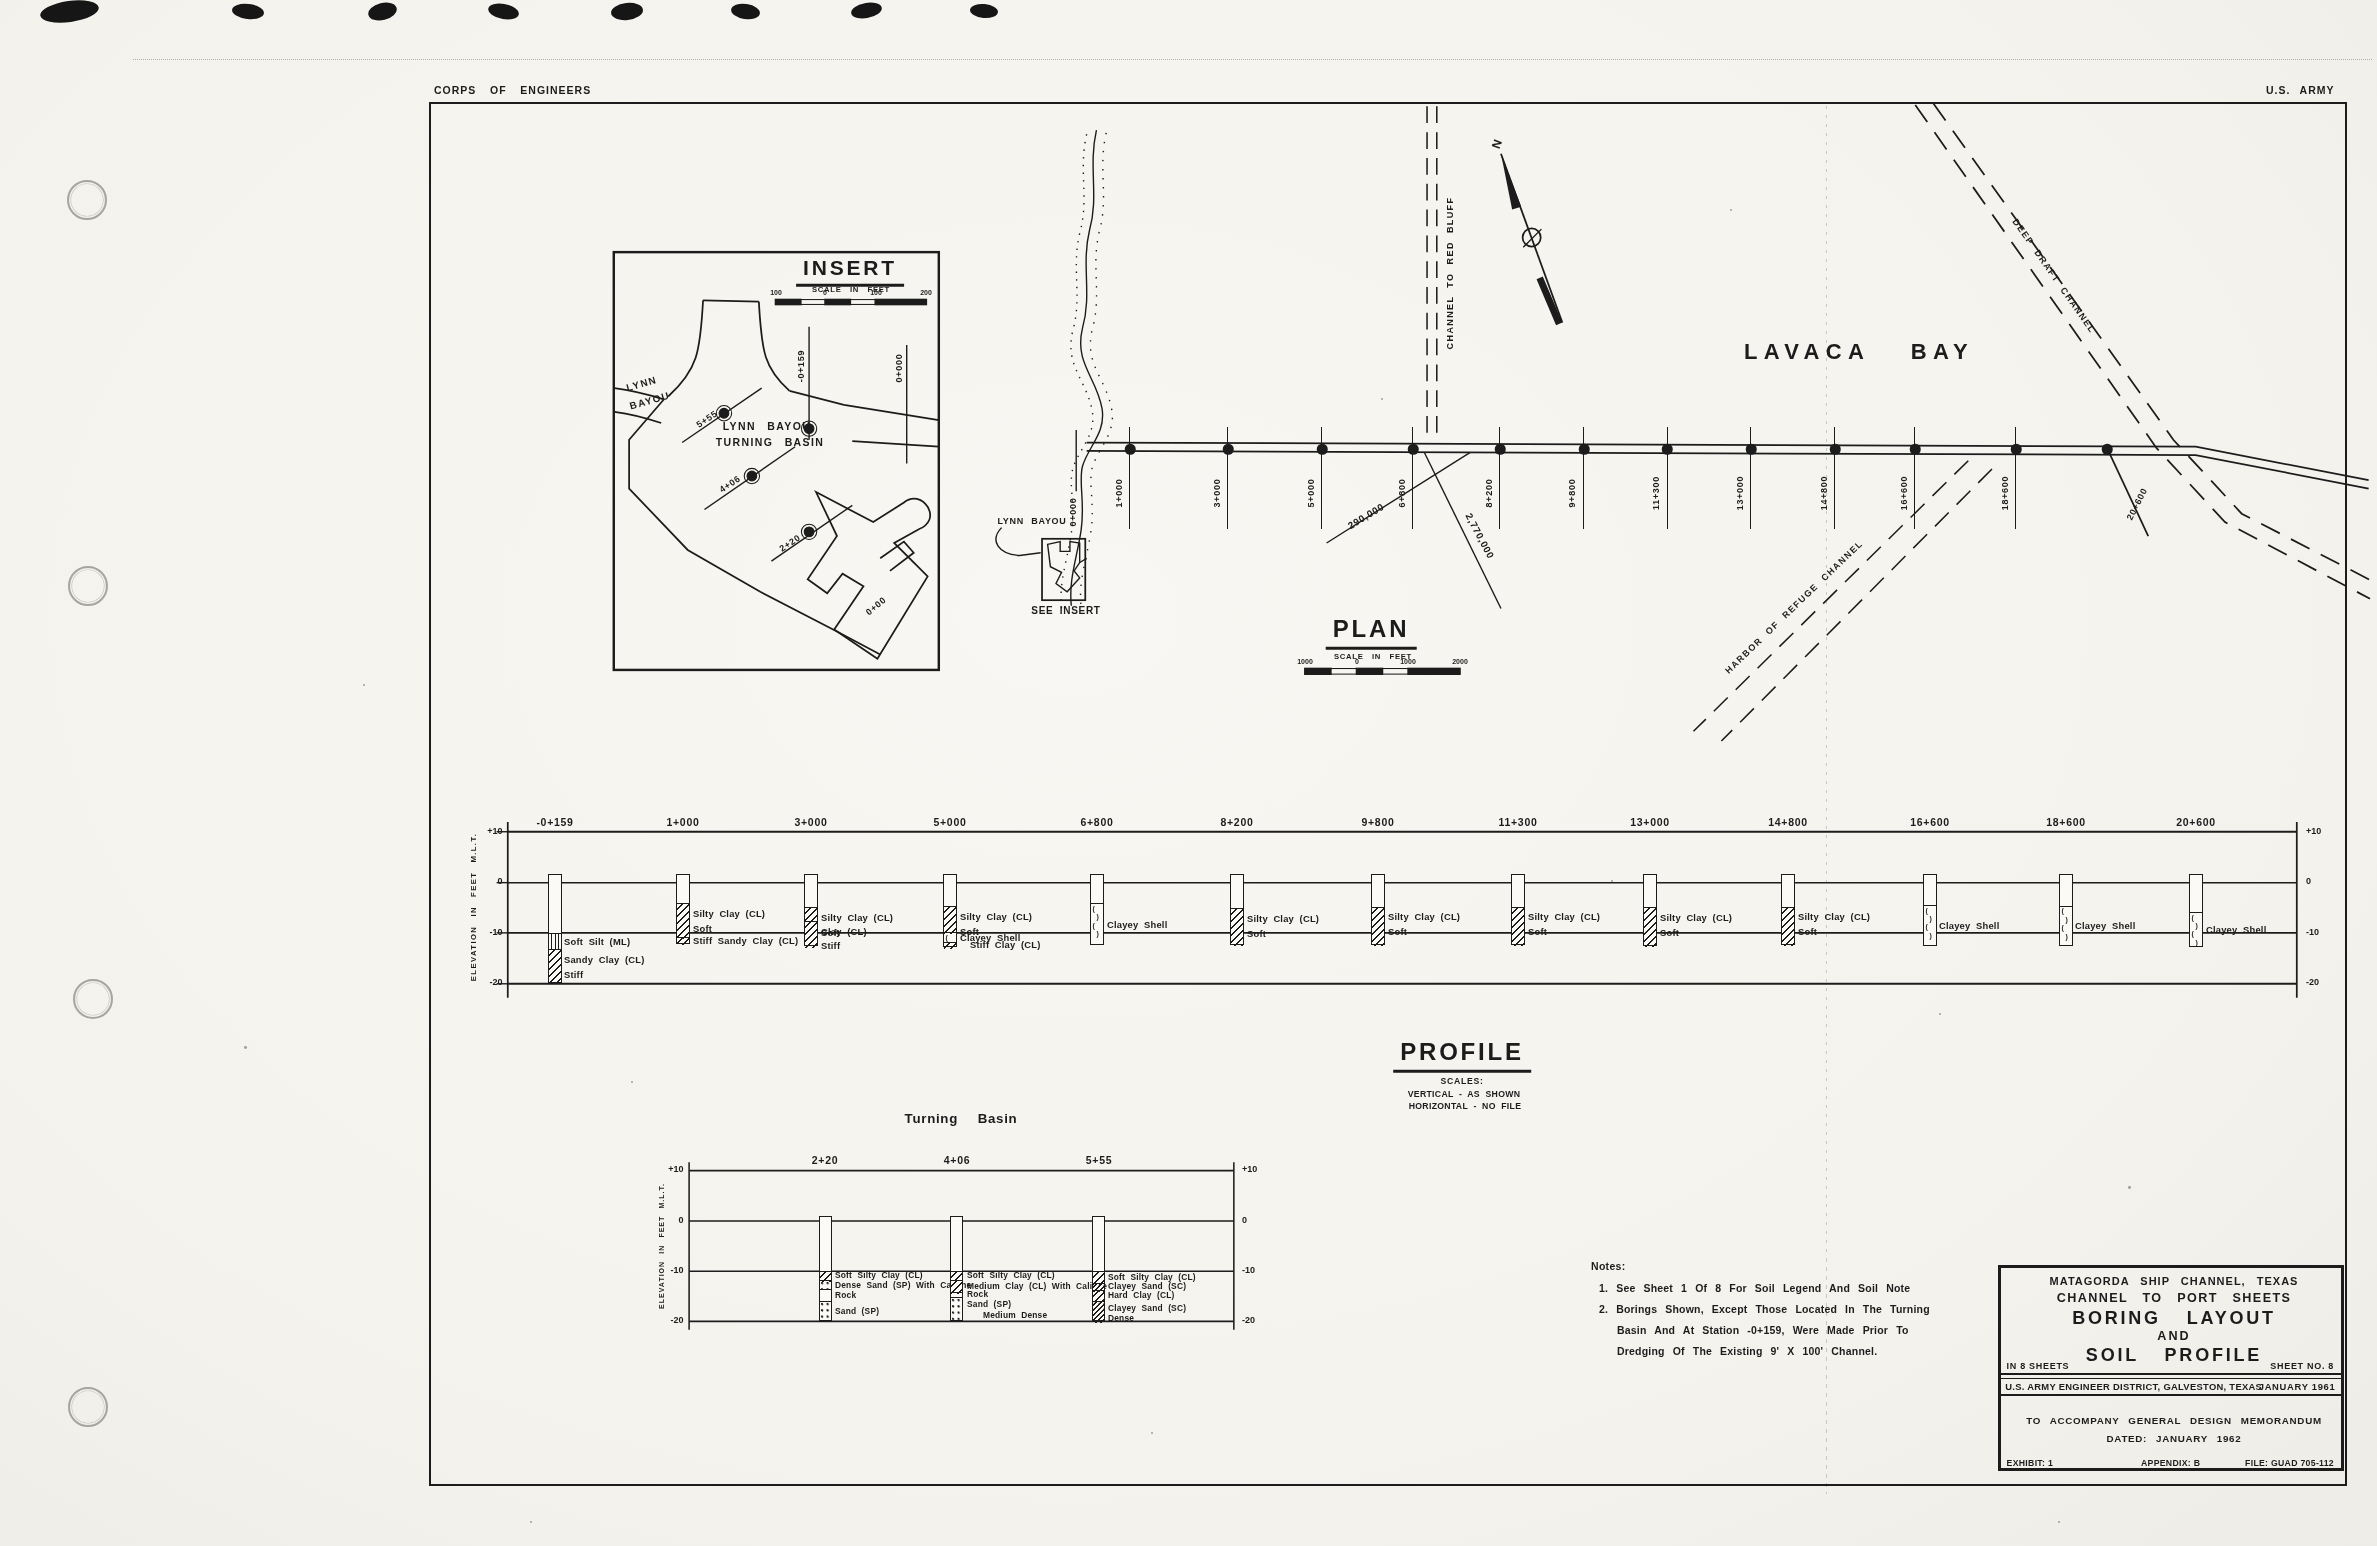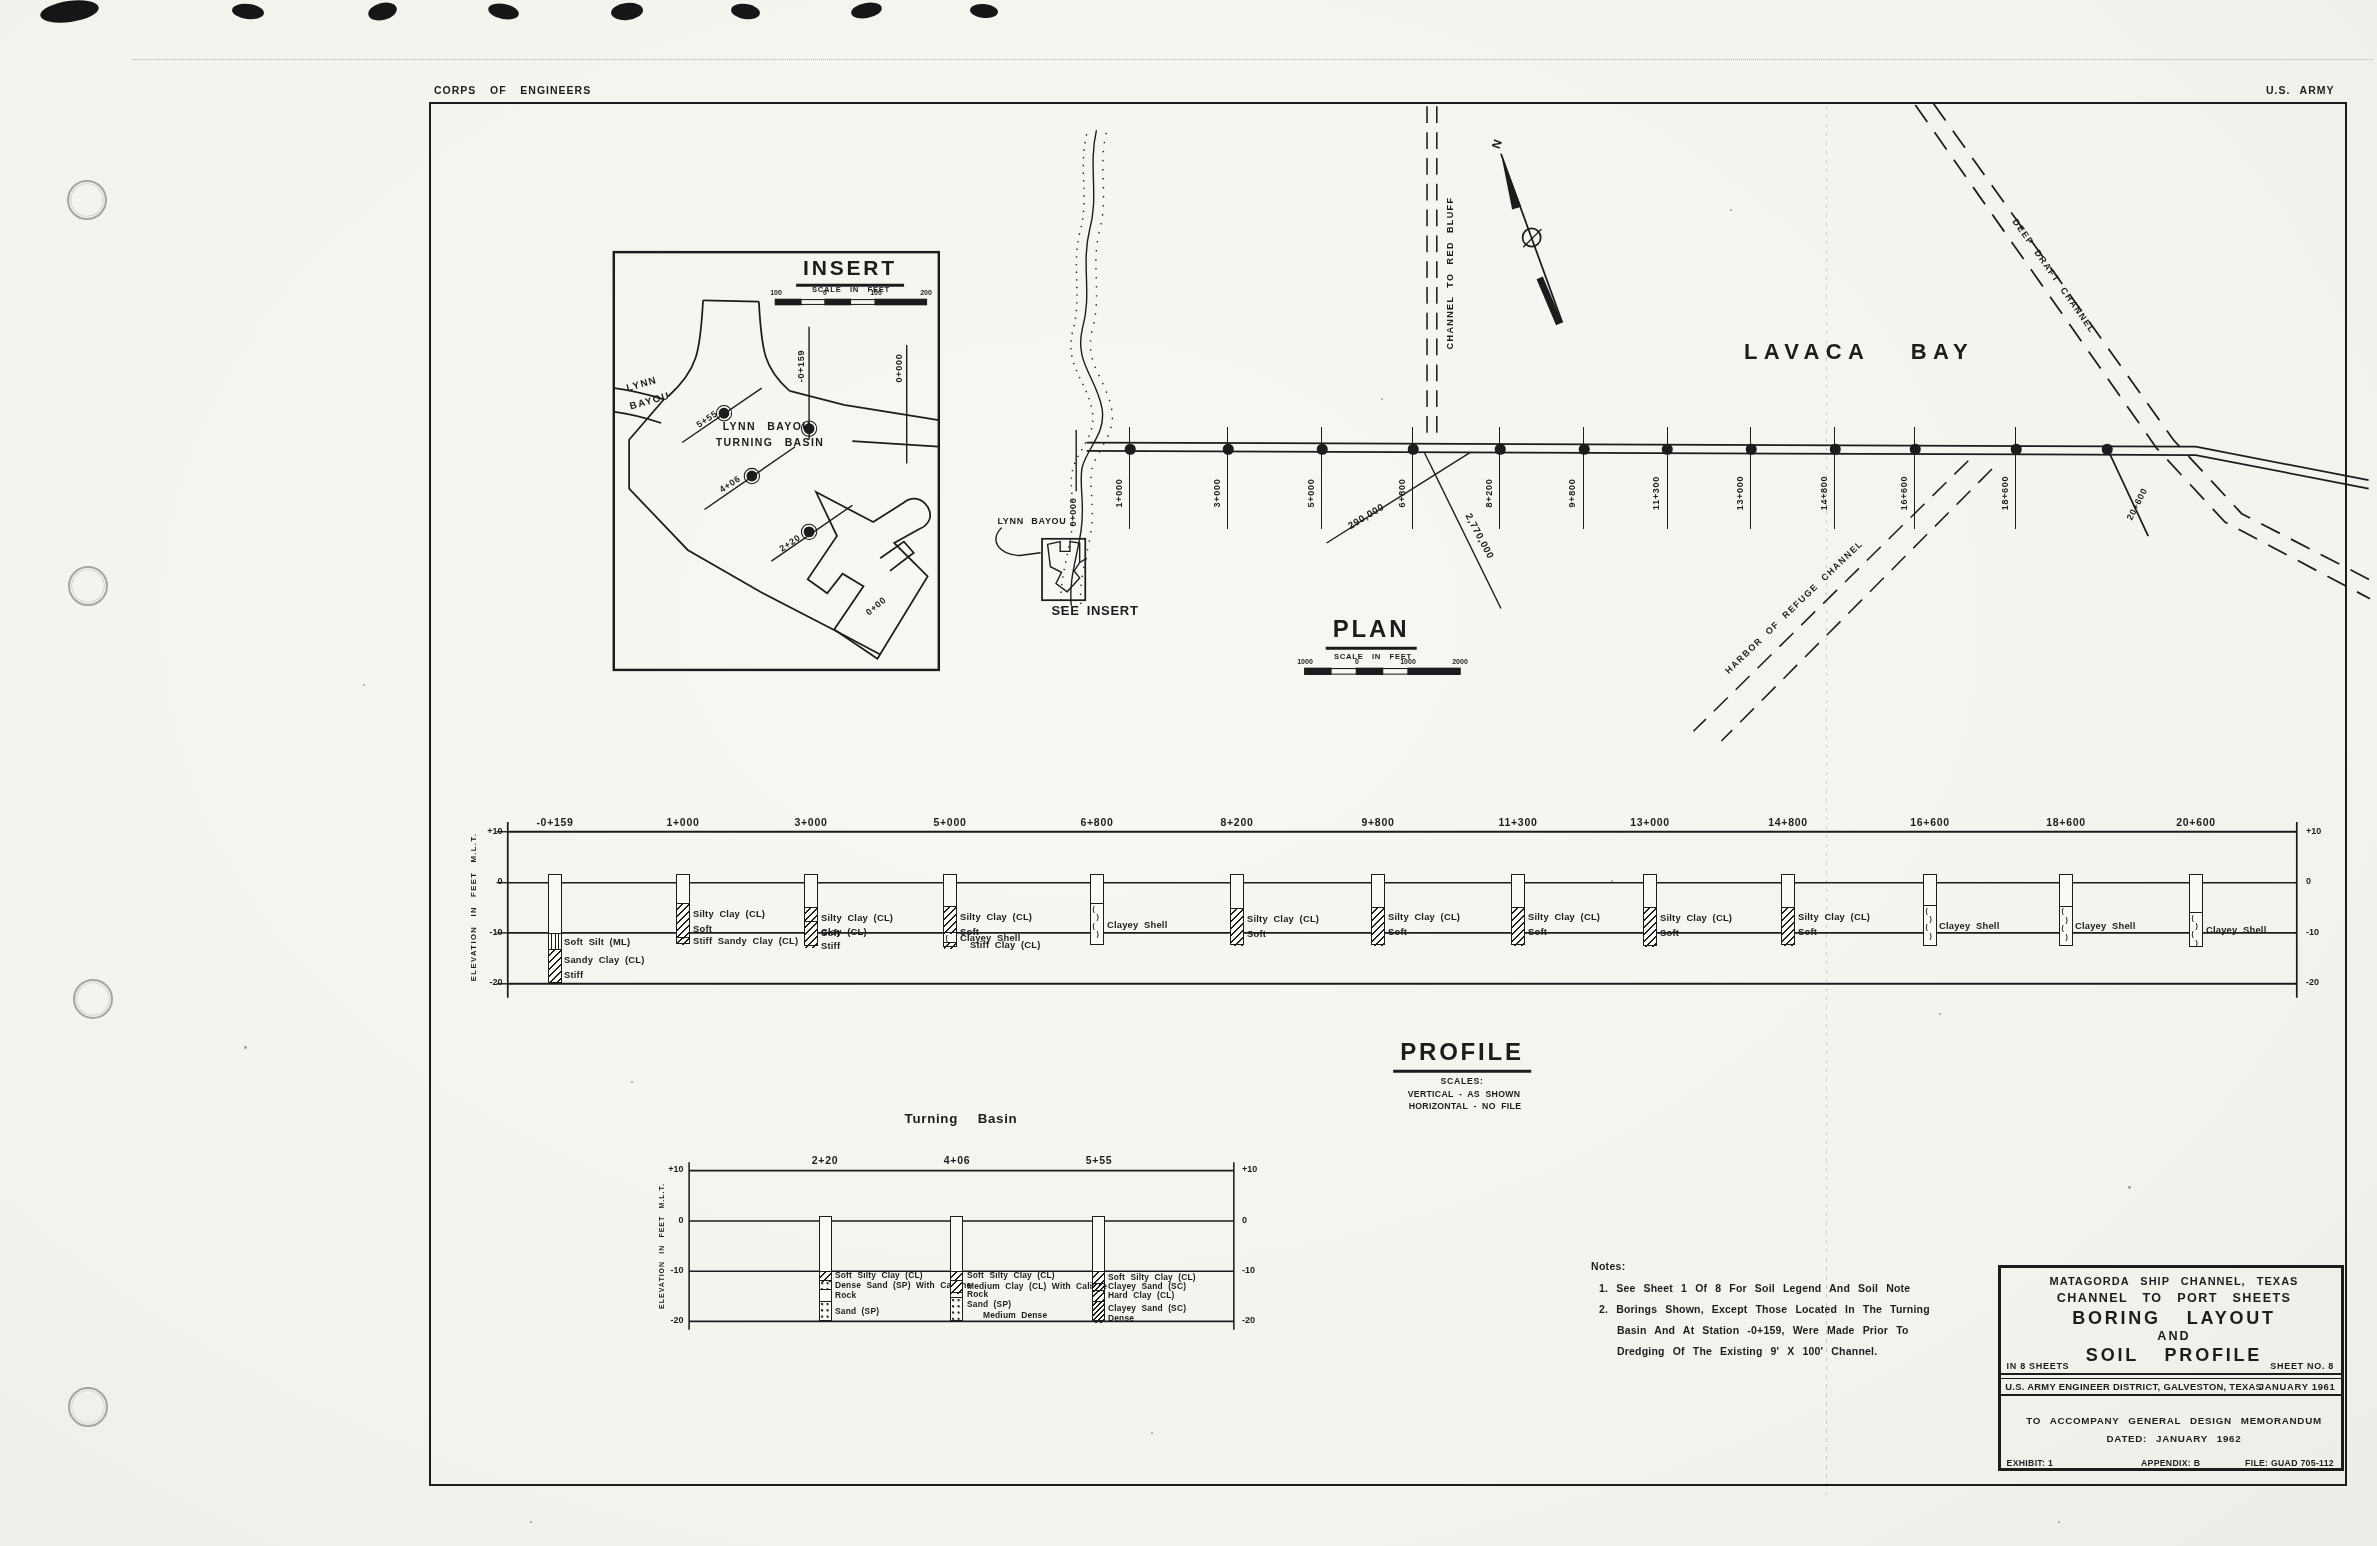--- a/index.html
+++ b/index.html
@@ -202,21 +202,21 @@
   <div class="txt b c title-underline" style="left:850px;top:271px;font-size:21px;letter-spacing:2.8px;">INSERT</div>
   <div class="txt b c" style="left:851px;top:289px;font-size:7.7px;word-spacing:5.6px;letter-spacing:0.7px;">SCALE IN FEET</div>
   <div class="txt b" style="left:626px;top:378px;font-size:9.8px;letter-spacing:1.4px;transform:rotate(-16deg);">LYNN</div>
   <div class="txt b" style="left:629px;top:395px;font-size:9.8px;letter-spacing:1.4px;transform:rotate(-16deg);">BAYOU</div>
   <div class="txt b c" style="left:767px;top:426px;font-size:10.5px;word-spacing:7px;letter-spacing:1.4px;">LYNN BAYOU</div>
   <div class="txt b c" style="left:770px;top:442px;font-size:10.5px;word-spacing:7px;letter-spacing:1.4px;">TURNING BASIN</div>
 
   <div class="txt b c" style="left:1859px;top:352px;font-size:22px;letter-spacing:6.3px;word-spacing:29px;">LAVACA BAY</div>
   <div class="txt b c" style="left:1032px;top:521px;font-size:9px;letter-spacing:0.7px;word-spacing:4.2px;">LYNN BAYOU</div>
   <div class="txt b vtext" style="left:1073px;top:512px;font-size:9px;letter-spacing:0.7px;">0+000</div>
-  <div class="txt b c" style="left:1066px;top:610px;font-size:13px;letter-spacing:0.7px;word-spacing:2.8px;margin-left:29px;">SEE INSERT</div>
+  <div class="txt b c" style="left:1066px;top:610px;font-size:10px;letter-spacing:0.7px;word-spacing:2.8px;">SEE INSERT</div>
   <div class="txt b c" style="left:1497px;top:144px;font-size:12px;transform:translate(-50%,-50%) rotate(-70deg);">N</div>
   <div class="txt b vtext" style="left:1450px;top:273px;font-size:9px;letter-spacing:1.4px;word-spacing:4.2px;">CHANNEL TO RED BLUFF</div>
   <div class="txt b c" style="left:2054px;top:276px;font-size:9px;letter-spacing:1.4px;word-spacing:4.2px;transform:translate(-50%,-50%) rotate(55deg);">DEEP DRAFT CHANNEL</div>
   <div class="txt b c" style="left:1794px;top:607px;font-size:9px;letter-spacing:1.4px;word-spacing:4.2px;transform:translate(-50%,-50%) rotate(-44deg);">HARBOR OF REFUGE CHANNEL</div>
   <div class="txt b c" style="left:1366px;top:516px;font-size:9.8px;letter-spacing:0.7px;transform:translate(-50%,-50%) rotate(-31deg);">290,000</div>
   <div class="txt b c" style="left:1480px;top:536px;font-size:9.8px;letter-spacing:0.7px;transform:translate(-50%,-50%) rotate(62deg);">2,770,000</div>
   <div class="txt b c title-underline" style="left:1371px;top:632px;font-size:24px;letter-spacing:2.8px;">PLAN</div>
   <div class="txt b c" style="left:1373px;top:656px;font-size:7.7px;word-spacing:5.6px;letter-spacing:0.7px;">SCALE IN FEET</div>
 
   <div class="txt b vtext" style="left:473px;top:907px;font-size:7.7px;letter-spacing:1.4px;word-spacing:5.6px;">ELEVATION IN FEET M.L.T.</div>

